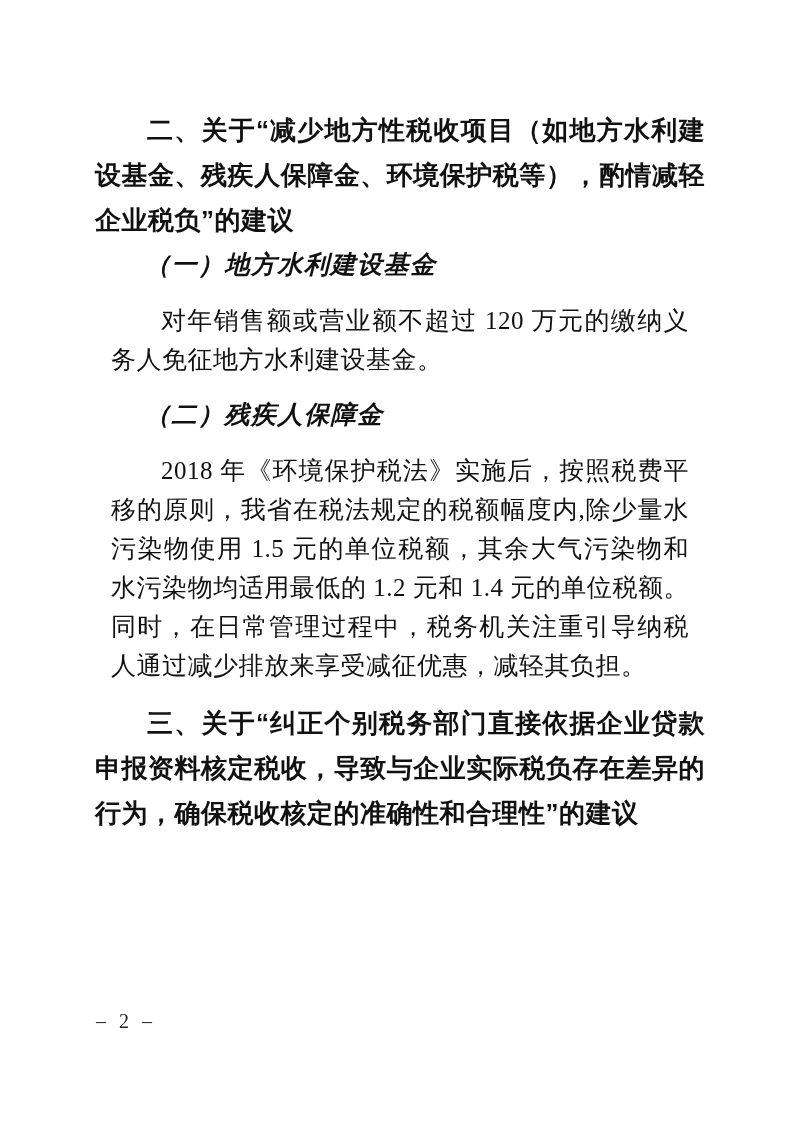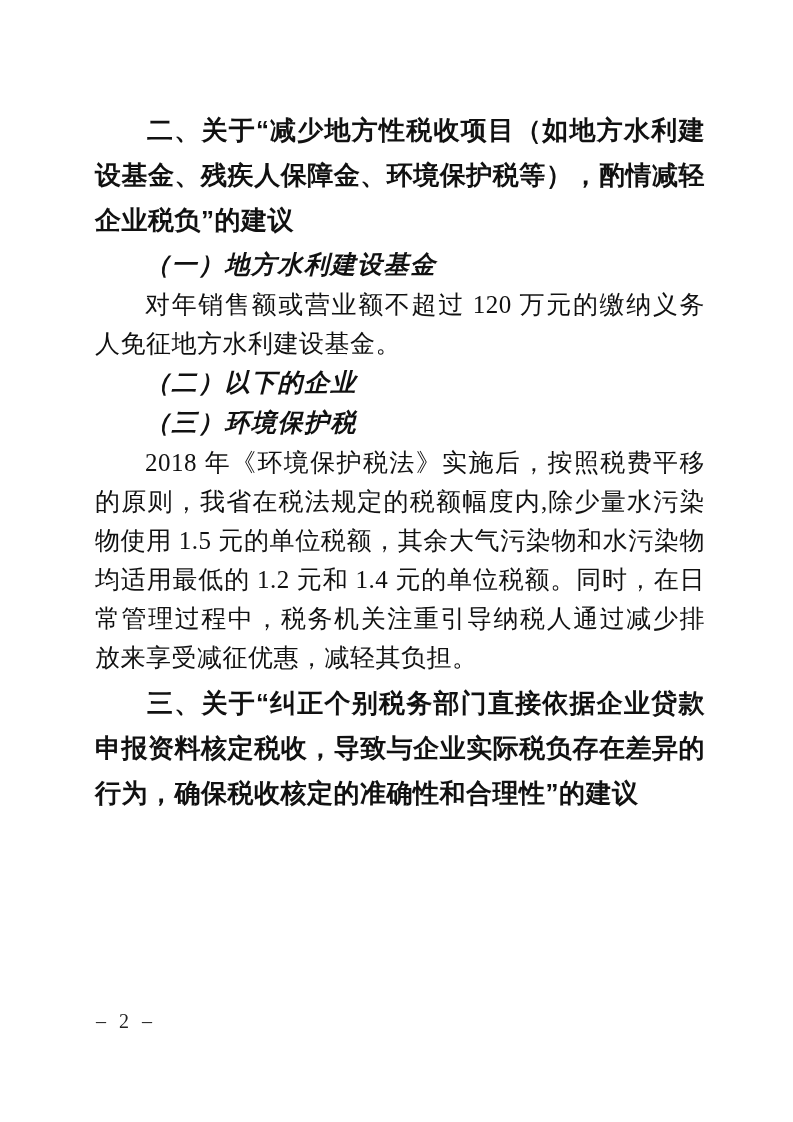--- a/index.html
+++ b/index.html
@@ -41,21 +41,21 @@
     font-family: "Liberation Serif", "DejaVu Serif", serif;
     font-style: italic;
     font-weight: bold;
     font-size: 25px;
     line-height: 40px;
     text-indent: 2em;
     letter-spacing: 1.5px;
   }
   
   .body-para {
-    margin: 0;
+    margin: 16px;
     font-family: "Liberation Serif", "DejaVu Serif", serif;
     font-size: 25px;
     line-height: 39px;
     text-align: justify;
     text-indent: 2em;
     letter-spacing: 0.5px;
   }
   .page-footer {
     position: absolute;
     left: 96px;
@@ -71,24 +71,23 @@
 
 <div class="page">
   <main class="content">
 
     <h2 class="sec-heading">二、关于“减少地方性税收项目（如地方水利建设基金、残疾人保障金、环境保护税等），酌情减轻企业税负”的建议</h2>
 
     <h3 class="sub-heading">（一）地方水利建设基金</h3>
 
     <p class="body-para">对年销售额或营业额不超过 120 万元的缴纳义务人免征地方水利建设基金。</p>
 
-    <h3 class="sub-heading">（二）以下的企业</h3>
+    <h3 class="sub-heading">（二）残疾人保障金</h3>
 
 
-    <h3 class="sub-heading">（三）环境保护税</h3>
 
     <p class="body-para">2018 年《环境保护税法》实施后，按照税费平移的原则，我省在税法规定的税额幅度内,除少量水污染物使用 1.5 元的单位税额，其余大气污染物和水污染物均适用最低的 1.2 元和 1.4 元的单位税额。同时，在日常管理过程中，税务机关注重引导纳税人通过减少排放来享受减征优惠，减轻其负担。</p>
 
     <h2 class="sec-heading lower">三、关于“纠正个别税务部门直接依据企业贷款申报资料核定税收，导致与企业实际税负存在差异的行为，确保税收核定的准确性和合理性”的建议</h2>
 
   </main>
 
   <footer class="page-footer">
     <span>– 2 –</span>
   </footer>

